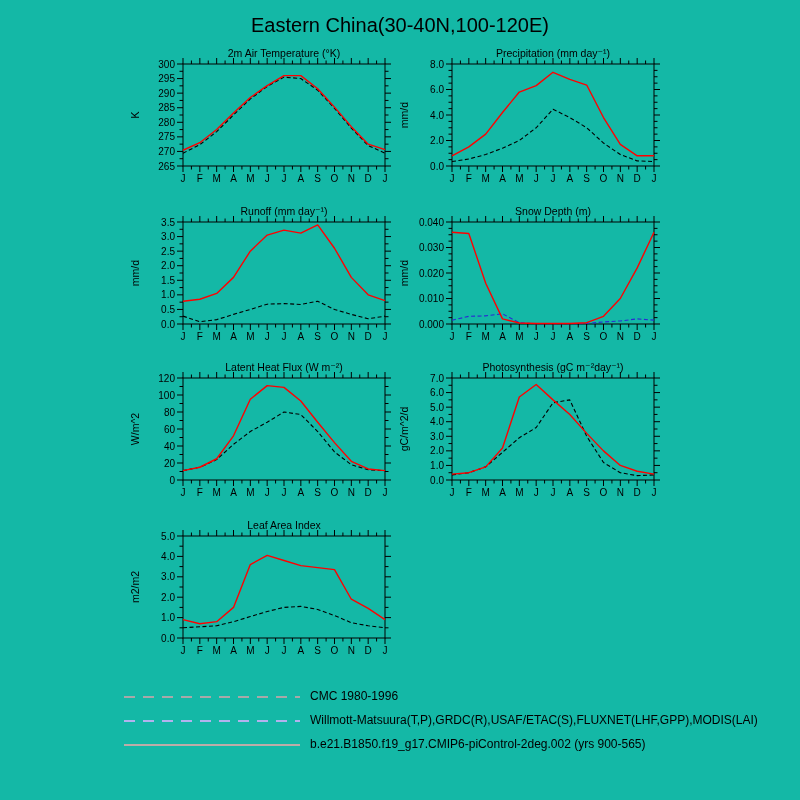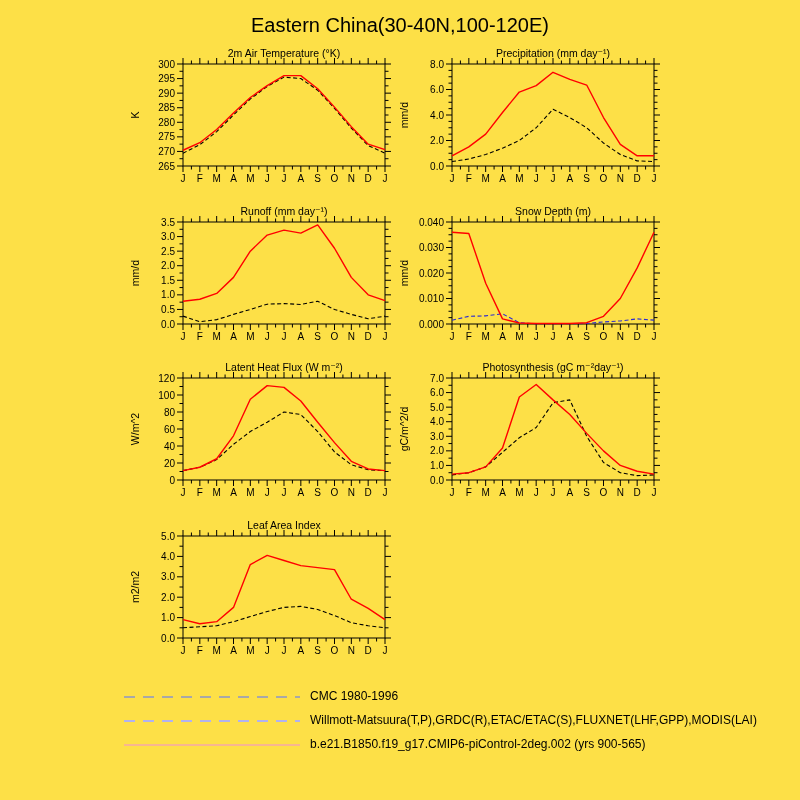--- a/index.html
+++ b/index.html
@@ -1,16 +1,16 @@
 <!DOCTYPE html>
 <html><head>
 <meta charset="utf-8">
 <style>
   html,body{margin:0;padding:0;background:#ffffff;}
-  #canvas{position:relative;width:800px;height:800px;background:#fde047;overflow:hidden;
+  #canvas{position:relative;width:800px;height:800px;background:#14b8a6;overflow:hidden;
           font-family:"Liberation Sans","DejaVu Sans",sans-serif;color:#000;}
   #main-title{position:absolute;top:14px;left:0;width:100%;text-align:center;
               font-size:20px;letter-spacing:0px;color:#000;}
   .chart{position:absolute;width:280px;height:152px;}
   .pos-r0c0{left:123px;top:46px;}
   .pos-r0c1{left:392px;top:46px;}
   .pos-r1c0{left:123px;top:204px;}
   .pos-r1c1{left:392px;top:204px;}
   .pos-r2c0{left:123px;top:360px;}
   .pos-r2c1{left:392px;top:360px;}
@@ -778,21 +778,21 @@
     <div class="legend-row">
       <span><svg width="178" height="8" viewBox="0 0 178 8">
             <line x1="1" y1="4" x2="177" y2="4" stroke="#a8a8a8" stroke-width="2" stroke-dasharray="11 8"></line>
           </svg></span>
       <span class="legend-label">CMC 1980-1996</span>
     </div>
     <div class="legend-row">
       <span><svg width="178" height="8" viewBox="0 0 178 8">
             <line x1="1" y1="4" x2="177" y2="4" stroke="#b2b2ee" stroke-width="2" stroke-dasharray="11 8"></line>
           </svg></span>
-      <span class="legend-label">Willmott-Matsuura(T,P),GRDC(R),ETAC/ETAC(S),FLUXNET(LHF,GPP),MODIS(LAI)</span>
+      <span class="legend-label">Willmott-Matsuura(T,P),GRDC(R),USAF/ETAC(S),FLUXNET(LHF,GPP),MODIS(LAI)</span>
     </div>
     <div class="legend-row">
       <span><svg width="178" height="8" viewBox="0 0 178 8">
             <line x1="1" y1="4" x2="177" y2="4" stroke="#f5a9a9" stroke-width="1.6" stroke-dasharray="none"></line>
           </svg></span>
       <span class="legend-label">b.e21.B1850.f19_g17.CMIP6-piControl-2deg.002 (yrs 900-565)</span>
     </div>
   </div>
 </div>
 

